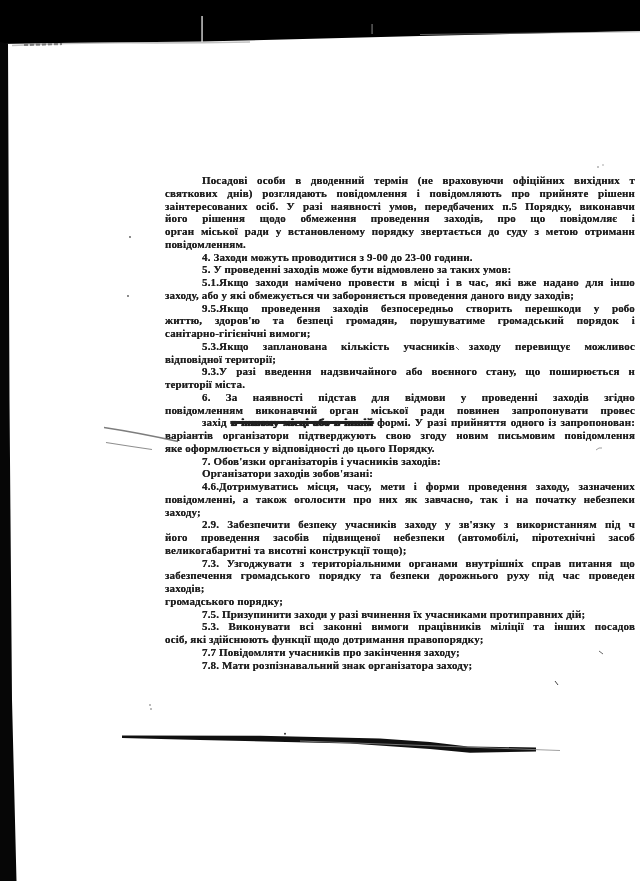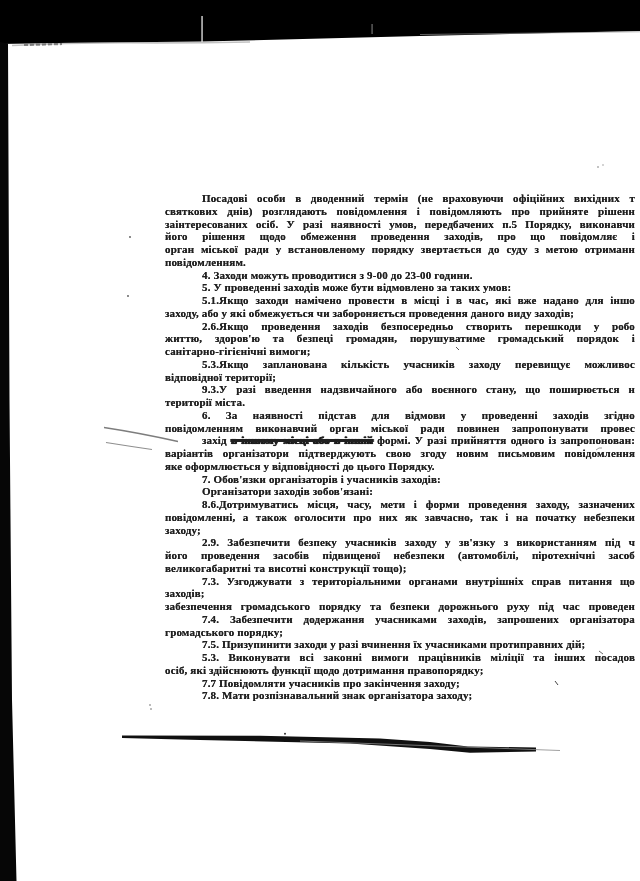--- a/index.html
+++ b/index.html
@@ -5,21 +5,21 @@
   html,body { margin:0; padding:0; background:#e8e8e8; }
   .page {
     position:relative;
     width:640px; height:881px;
     background:#ffffff;
     overflow:hidden;
     font-family:"Liberation Serif","DejaVu Serif",serif;
   }
   .text-column {
     position:absolute;
-    left:165px; top:192px;
+    left:165px; top:174px;
     width:470px;
     color:var(--ink,#202020);
     font-weight:700;
     font-size:11px;
     letter-spacing:0.15px;
     text-shadow:0 0 0.6px rgba(25,25,25,0.85);
   }
   .line {
     height:12.75px;
     line-height:12.75px;
@@ -49,44 +49,43 @@
       <div class="line indent full">Посадові особи в дводенний термін (не враховуючи офіційних вихідних т</div>
       <div class="line full">святкових днів) розглядають повідомлення і повідомляють про прийняте рішенн</div>
       <div class="line full">заінтересованих осіб. У разі наявності умов, передбачених п.5 Порядку, виконавчи</div>
       <div class="line full">його рішення щодо обмеження проведення заходів, про що повідомляє і</div>
       <div class="line full">орган міської ради у встановленому порядку звертається до суду з метою отриманн</div>
       <div class="line">повідомленням.</div>
       <div class="line indent">4.  Заходи можуть проводитися з 9-00 до 23-00 години.</div>
       <div class="line indent">5.  У проведенні заходів може бути відмовлено за таких умов:</div>
       <div class="line indent full">5.1.Якщо заходи намічено провести в місці і в час, які вже надано для іншо</div>
       <div class="line">заходу, або у які обмежується чи забороняється проведення даного виду заходів;</div>
-      <div class="line indent full">2.6.Якщо проведення заходів безпосередньо створить перешкоди у робо</div>
+      <div class="line indent full">9.5.Якщо проведення заходів безпосередньо створить перешкоди у робо</div>
       <div class="line full">життю, здоров'ю та безпеці громадян, порушуватиме громадський порядок і</div>
       <div class="line">санітарно-гігієнічні вимоги;</div>
       <div class="line indent full">5.3.Якщо запланована кількість учасників заходу перевищує можливос</div>
       <div class="line">відповідної території;</div>
       <div class="line indent full">9.3.У разі введення надзвичайного або воєнного стану, що поширюється н</div>
       <div class="line">території міста.</div>
       <div class="line indent full">6.  За  наявності  підстав  для  відмови  у  проведенні  заходів  згідно</div>
       <div class="line full">повідомленням виконавчий орган міської ради повинен запропонувати провес</div>
       <div class="line indent full"><span>захід </span><span class="struck">в іншому місці або в іншій</span><span> формі. У разі прийняття одного із запропонован:</span></div>
       <div class="line full">варіантів організатори підтверджують свою згоду новим письмовим повідомлення</div>
       <div class="line">яке оформлюється у відповідності до цього Порядку.</div>
       <div class="line indent">7.  Обов'язки організаторів і учасників заходів:</div>
       <div class="line indent">Організатори заходів зобов'язані:</div>
-      <div class="line indent full">8.6.Дотримуватись місця, часу, мети і форми проведення заходу, зазначених</div>
+      <div class="line indent full">4.6.Дотримуватись місця, часу, мети і форми проведення заходу, зазначених</div>
       <div class="line full">повідомленні, а також оголосити про них як завчасно, так і на початку небезпеки</div>
       <div class="line">заходу;</div>
       <div class="line indent full">2.9. Забезпечити безпеку учасників заходу у зв'язку з використанням під ч</div>
       <div class="line full">його проведення засобів підвищеної небезпеки (автомобілі, піротехнічні засоб</div>
       <div class="line">великогабаритні та висотні конструкції тощо);</div>
       <div class="line indent full">7.3. Узгоджувати з територіальними органами внутрішніх справ питання що</div>
+      <div class="line full">забезпечення громадського порядку та безпеки дорожнього руху під час проведен</div>
       <div class="line">заходів;</div>
-      <div class="line full">забезпечення громадського порядку та безпеки дорожнього руху під час проведен</div>
-      <div class="line indent full">7.4. Забезпечити додержання учасниками заходів, запрошених організатора</div>
       <div class="line">громадського порядку;</div>
       <div class="line indent">7.5. Призупинити заходи у разі вчинення їх учасниками протиправних дій;</div>
       <div class="line indent full">5.3. Виконувати всі законні вимоги працівників міліції та інших посадов</div>
       <div class="line">осіб, які здійснюють функції щодо дотримання правопорядку;</div>
       <div class="line indent">7.7  Повідомляти учасників про закінчення заходу;</div>
       <div class="line indent">7.8. Мати розпізнавальний знак організатора заходу;</div>
     </div>
 
   <svg class="artifacts" width="640" height="881" viewBox="0 0 640 881">
 

